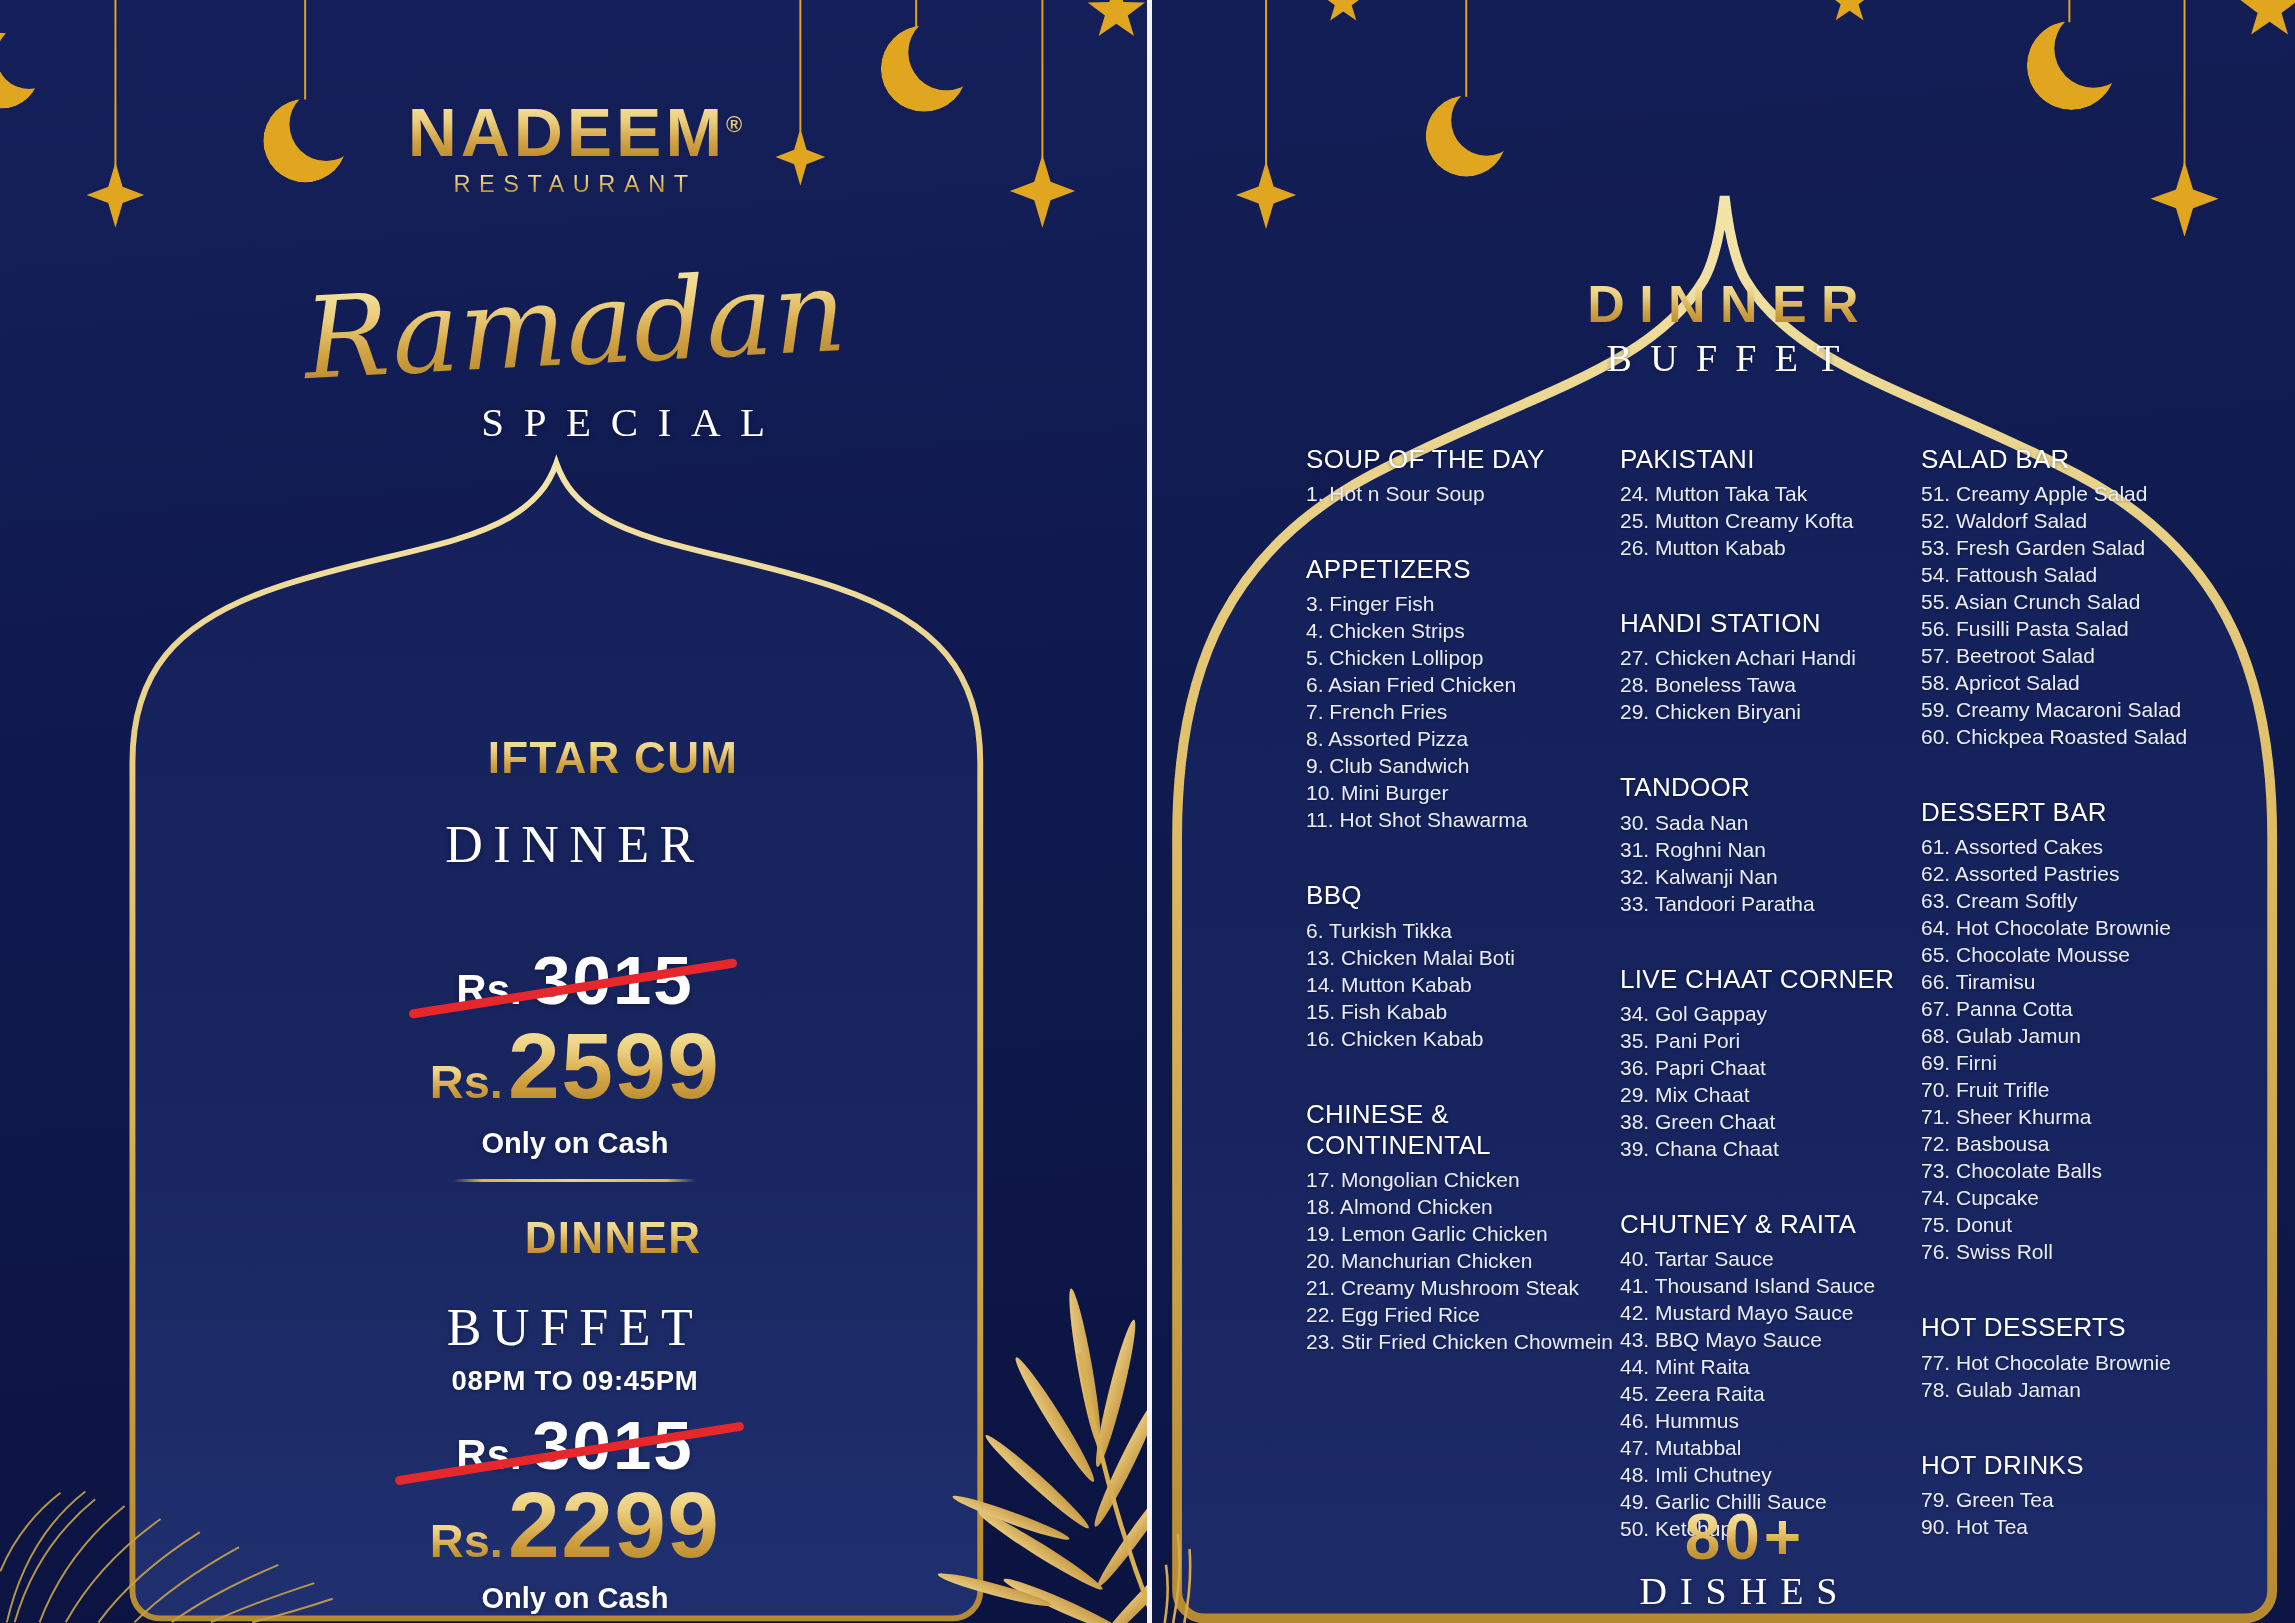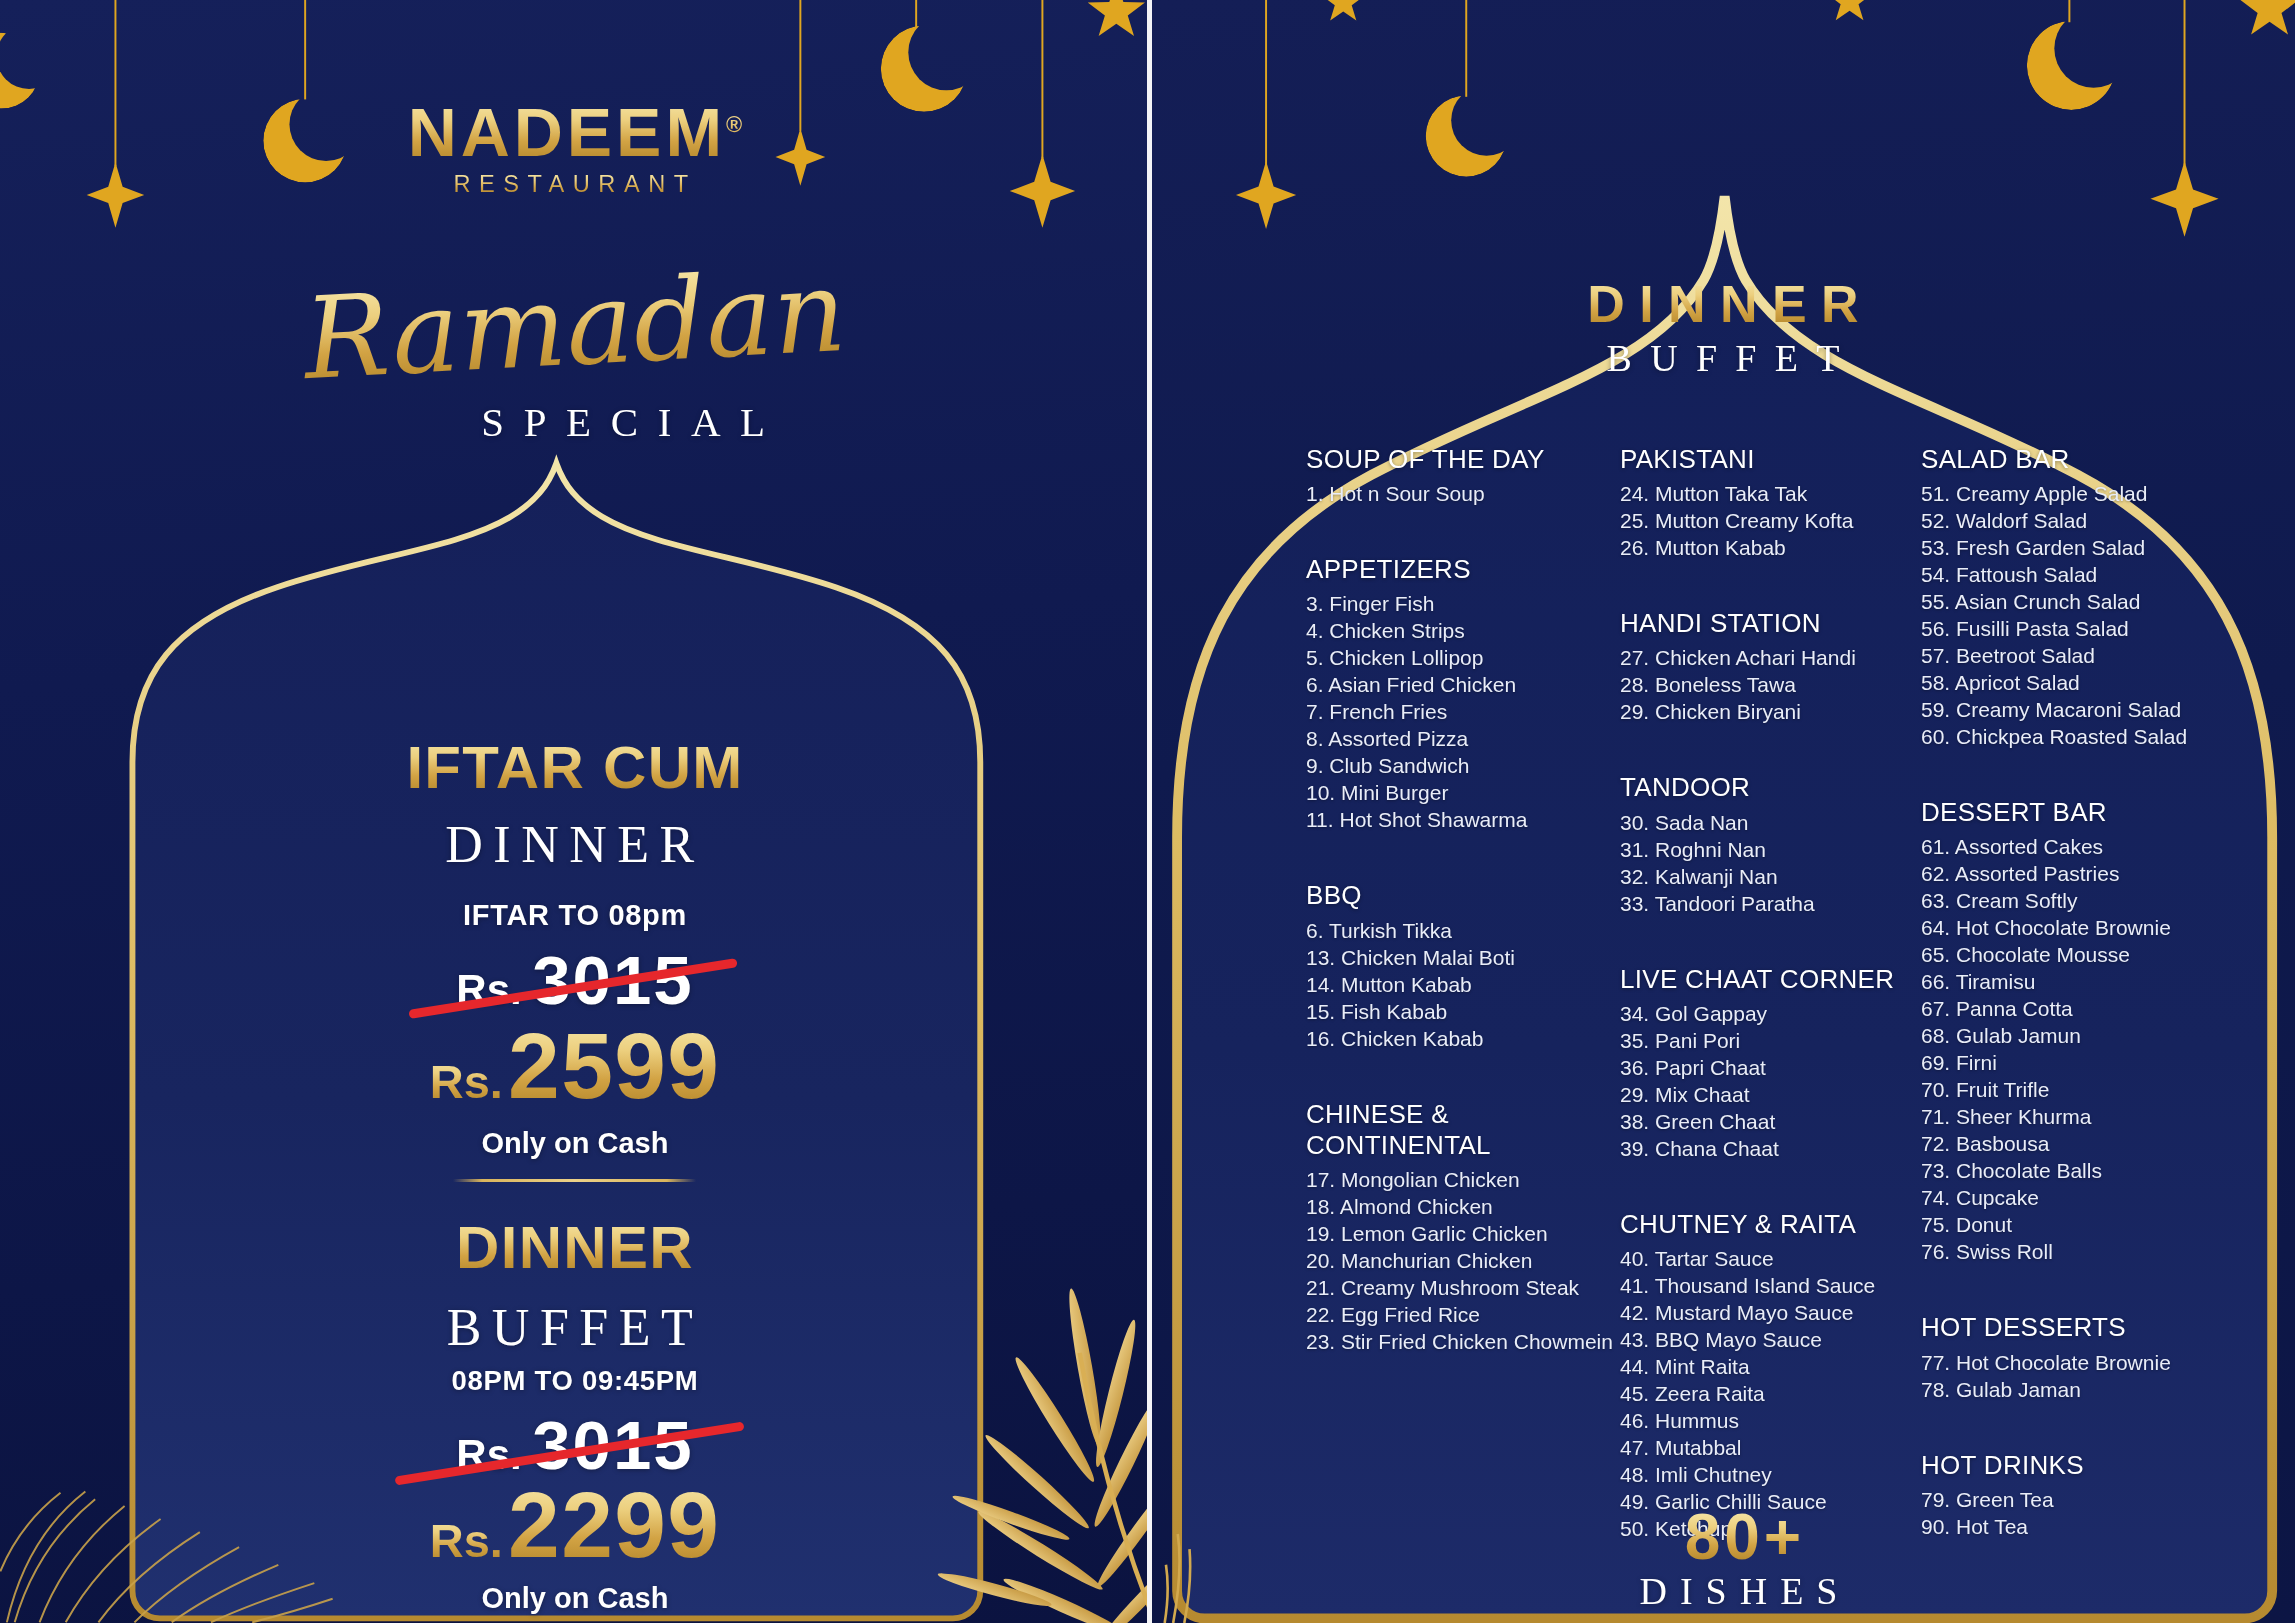--- a/index.html
+++ b/index.html
@@ -18,21 +18,21 @@
   .white{color:#ffffff;text-shadow:0 1.3px 5.2px rgba(0,0,0,.35);}
   .serif{font-family:Liberation Serif, serif;font-weight:400;}
 
   
   .lp-logo-name{top:93px;font-size:68px;font-weight:800;letter-spacing:3.9px;}
   .lp-logo-name .reg{font-size:22px;vertical-align:super;letter-spacing:0;}
   .lp-logo-sub{top:171px;font-size:23.6px;font-weight:400;letter-spacing:8.5px;}
   .lp-script{top:260px;font-family:"DejaVu Serif",serif;font-style:italic;
              font-size:113px;line-height:131px;transform:rotate(-3deg);}
   .lp-special{top:398px;font-size:41px;letter-spacing:19.6px;padding-left:116px;box-sizing:border-box;}
-  .o-title-gold{font-size:60px;font-weight:800;letter-spacing:1.3px;}
+  .o-title-gold{font-size:44px;font-weight:800;letter-spacing:1.3px;padding-left:38px;}
   .o-title-serif{font-size:52px;letter-spacing:10.5px;}
   .o-time{font-size:29px;font-weight:700;letter-spacing:0.7px;}
   .o-old{display:flex;justify-content:center;align-items:baseline;gap:10.5px;color:#fff;
          text-shadow:0 1.3px 5.2px rgba(0,0,0,.35);}
   .o-old .rs{font-size:42px;font-weight:800;}
   .o-old .val{font-size:69px;font-weight:800;letter-spacing:2px;}
   .o-new{display:flex;justify-content:center;align-items:baseline;gap:5.2px;}
   .o-new .rs{font-size:47px;font-weight:800;}
   .o-new .val{font-size:93px;font-weight:800;letter-spacing:1.3px;}
   .o-note{font-size:29px;font-weight:600;}
@@ -152,21 +152,20 @@
     </svg>
 
     <div class="txt lp-logo-name gold-text"><span>NADEEM</span><span class="reg">®</span></div>
     <div class="txt lp-logo-sub gold-text">RESTAURANT</div>
 
     <div class="txt lp-script gold-text">Ramadan</div>
     <div class="txt lp-special white serif">SPECIAL</div>
 
     <div class="txt o-title-gold gold-text" id="o1-title-gold">IFTAR CUM</div>
     <div class="txt o-title-serif white serif" id="o1-title-serif">DINNER</div>
-    <div class="txt o-time white" id="o1-time">IFTAR TO 08pm</div>
     <div class="txt o-old" id="o1-old">
       <span class="rs">Rs.</span>
       <span class="val">3015</span>
     </div>
     <div class="strike" id="o1-strike"></div>
     <div class="txt o-new" id="o1-new">
       <span class="rs gold-text">Rs.</span>
       <span class="val gold-text">2599</span>
     </div>
     <div class="txt o-note white" id="o1-note">Only on Cash</div>

